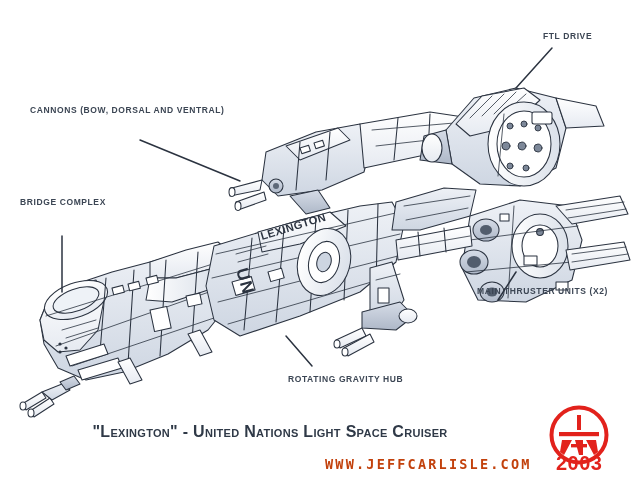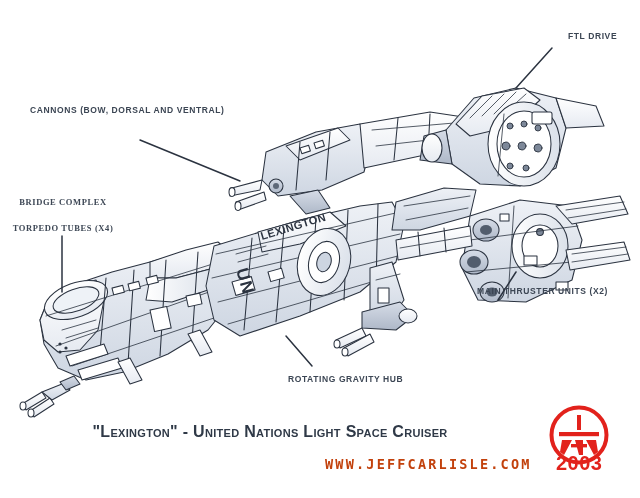--- a/index.html
+++ b/index.html
@@ -1,21 +1,21 @@
 <!DOCTYPE html>
 <html><head>
 <meta charset="utf-8">
 <style>
   html,body{margin:0;padding:0;background:#fff;}
   body{width:640px;height:498px;position:relative;overflow:hidden;
        font-family:"Liberation Sans","DejaVu Sans",sans-serif;background:#ffffff;}
   #stage{position:absolute;inset:0;width:640px;height:498px;}
   .callout{position:absolute;color:#3c4654;font-weight:bold;letter-spacing:.6px;
            font-size:8.5px;white-space:nowrap;line-height:12px;}
-  .callout.ctr{text-align:center;font-family:Liberation Serif, serif;}
+  .callout.ctr{text-align:center;}
   #title{position:absolute;left:0;top:423px;width:540px;text-align:center;
          color:#2f3947;font-size:16px;font-weight:bold;letter-spacing:.3px;
          font-variant:small-caps;}
   #url{position:absolute;left:325px;top:456px;color:#c2410c;font-size:13.5px;
        font-weight:bold;letter-spacing:2.2px;font-family:"DejaVu Sans Mono",monospace;}
   #year{position:absolute;left:556px;top:452px;color:#e2221c;font-size:20px;
         font-weight:bold;letter-spacing:.5px;}
   #logo{position:absolute;left:548px;top:404px;width:62px;height:62px;}
   .art{position:absolute;left:0;top:0;}
 </style>
@@ -242,26 +242,25 @@
 
     <g stroke="#2b3340" stroke-width="1.5" stroke-linecap="round">
       <line x1="552" y1="48" x2="516" y2="88"></line>
       <line x1="140" y1="140" x2="240" y2="181"></line>
       <line x1="62" y1="236" x2="62" y2="292"></line>
       <line x1="516" y1="272" x2="498" y2="300"></line>
       <line x1="286" y1="336" x2="312" y2="366"></line>
     </g>
   </svg>
 
-  <div class="callout" style="left:544px;top:30px;padding-left:24px;">FTL DRIVE</div>
+  <div class="callout" style="left:519px;top:30px;padding-left:24px;">FTL DRIVE</div>
 
   <div class="callout" style="left:30px;top:104px;">CANNONS (BOW, DORSAL AND VENTRAL)</div>
 
   <div class="callout ctr" style="left:8px;top:196px;width:110px;">BRIDGE COMPLEX</div>
-  <div class="callout ctr" style="left:2px;top:222px;width:122px;">TORPEDO TUBES (X4)</div>
 
   <div class="callout" style="left:477px;top:285px;">MAIN THRUSTER UNITS (X2)</div>
 
   <div class="callout" style="left:276px;top:373px;margin-left:12px;">ROTATING GRAVITY HUB</div>
 
   <div id="title">"Lexington" - United Nations  Light Space Cruiser</div>
 
   <div id="url">WWW.JEFFCARLISLE.COM</div>
 
   <div id="year">2003</div>

